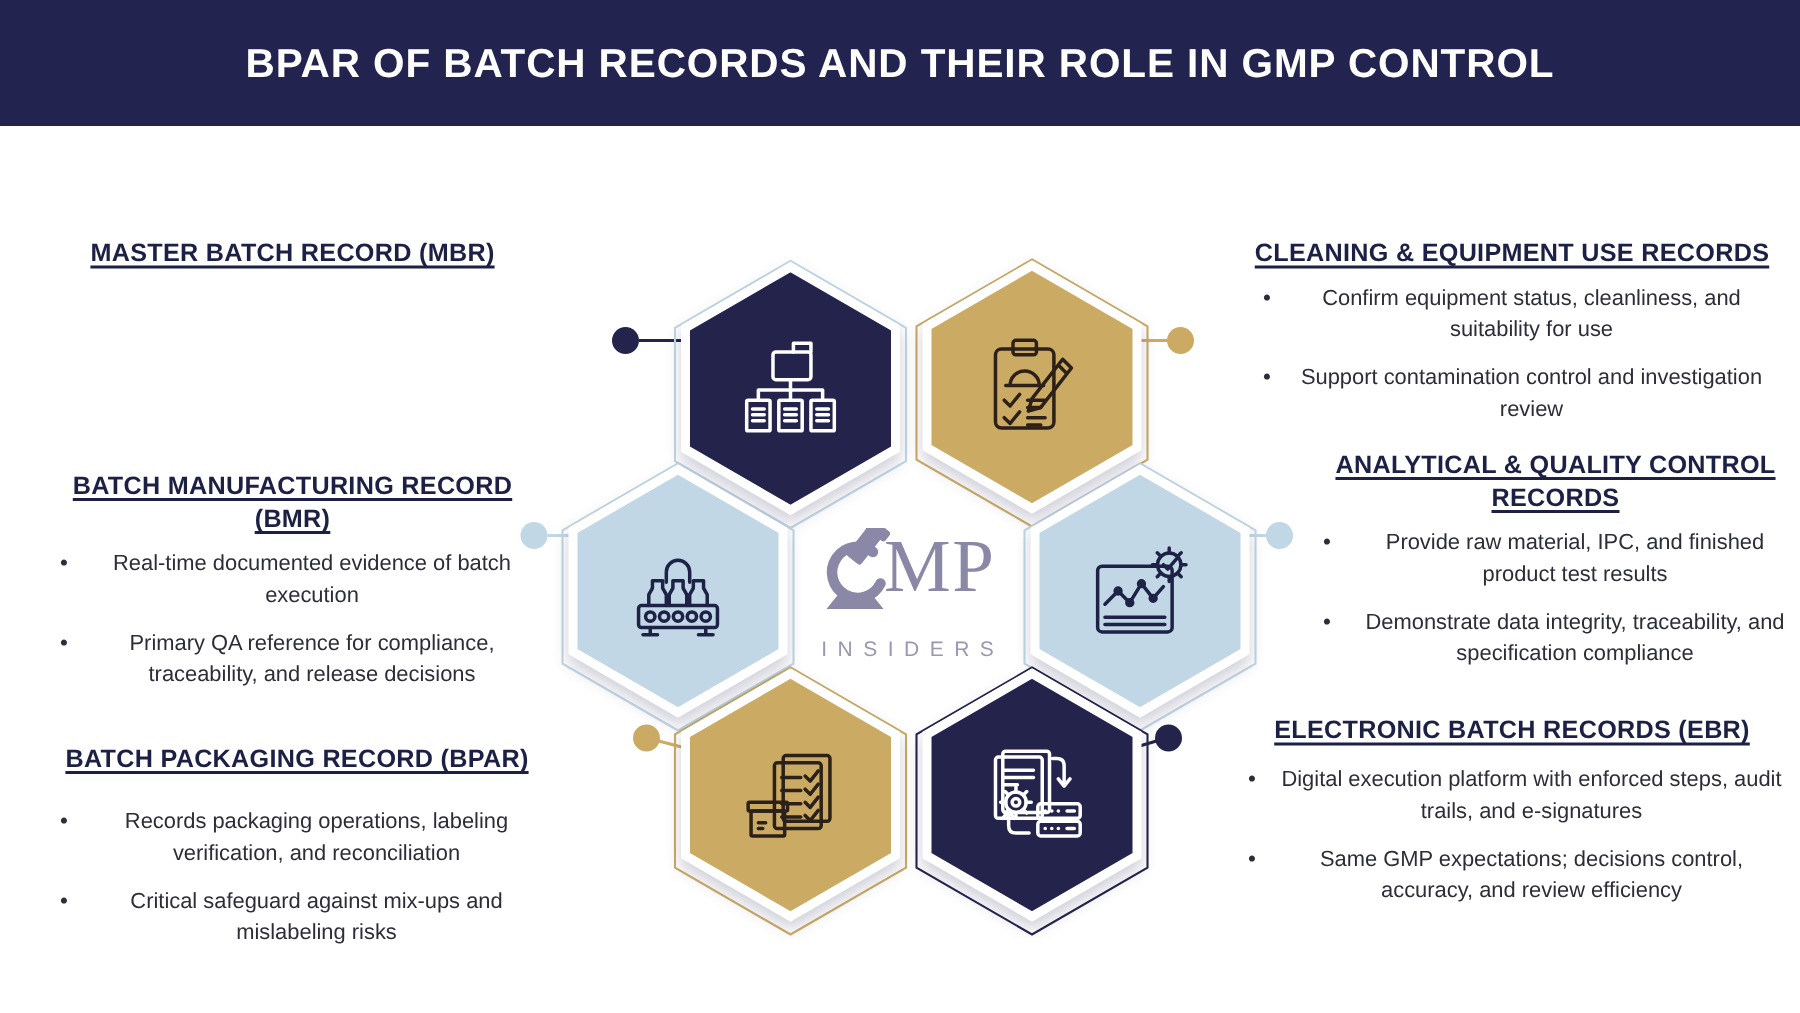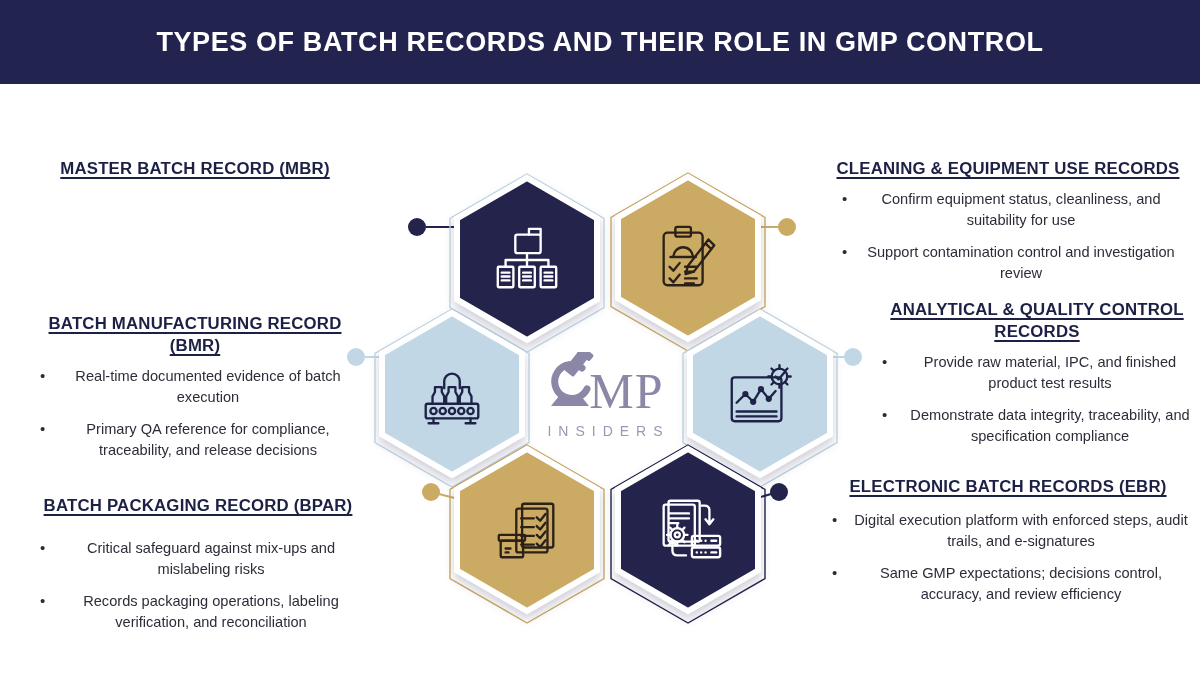--- a/index.html
+++ b/index.html
@@ -37,51 +37,51 @@
   .icon-navy svg{stroke:#1e2247;}
   .icon-dark svg{stroke:#2b2118;}
   #icon-mbr{left:490px;top:222px;}
   #icon-cleaning{left:651px;top:221px;}
   #icon-bmr{left:415px;top:357px;}
   #icon-analytical{left:723px;top:357px;}
   #icon-bpar{left:490px;top:493px;}
   #icon-ebr{left:651px;top:493px;}
   
   .logo{position:absolute;left:515px;top:352px;width:180px;text-align:center;}
-  .logo-row{display:flex;align-items:flex-end;justify-content:center;}
+  .logo-row{display:flex;align-items:flex-start;justify-content:center;}
   .logo-gmp{font-family:"Liberation Serif",serif;font-size:50px;color:#8b87a6;letter-spacing:1px;
             line-height:1;margin-left:-5px;}
   .logo-sub{margin-top:7px;font-size:14px;letter-spacing:7px;color:#9b97b3;padding-left:7px;}
 </style>
 </head>
 <body>
 
 <div class="canvas">
 
   <div class="header">
-    <h1>TYPES OF BATCH RECORDS AND THEIR ROLE IN GMP CONTROL</h1>
+    <h1>BPAR OF BATCH RECORDS AND THEIR ROLE IN GMP CONTROL</h1>
   </div>
 
   <div class="section" id="sec-mbr">
     <h2>MASTER BATCH RECORD (MBR)</h2>
   </div>
 
   <div class="section" id="sec-bmr">
     <h2>BATCH MANUFACTURING RECORD (BMR)</h2>
     <ul>
       <li>Real-time documented evidence of batch execution</li>
       <li>Primary QA reference for compliance, traceability, and release decisions</li>
     </ul>
   </div>
 
   <div class="section" id="sec-bpar">
     <h2>BATCH PACKAGING RECORD (BPAR)</h2>
     <ul>
+      <li>Records packaging operations, labeling verification, and reconciliation</li>
       <li>Critical safeguard against mix-ups and mislabeling risks</li>
-      <li>Records packaging operations, labeling verification, and reconciliation</li>
     </ul>
   </div>
 
   <div class="section" id="sec-cleaning">
     <h2>CLEANING &amp; EQUIPMENT USE RECORDS</h2>
     <ul>
       <li>Confirm equipment status, cleanliness, and suitability for use</li>
       <li>Support contamination control and investigation review</li>
     </ul>
   </div>

